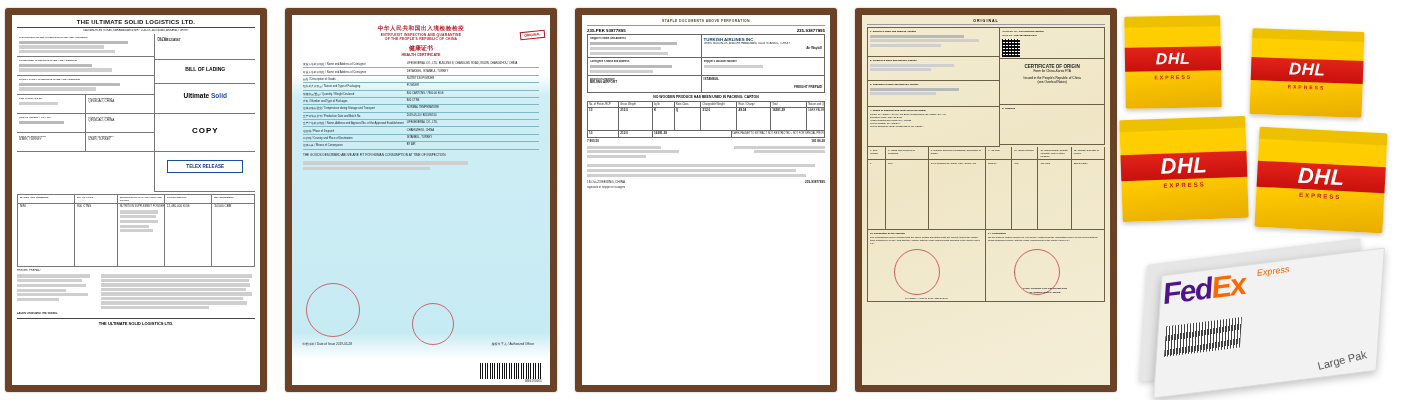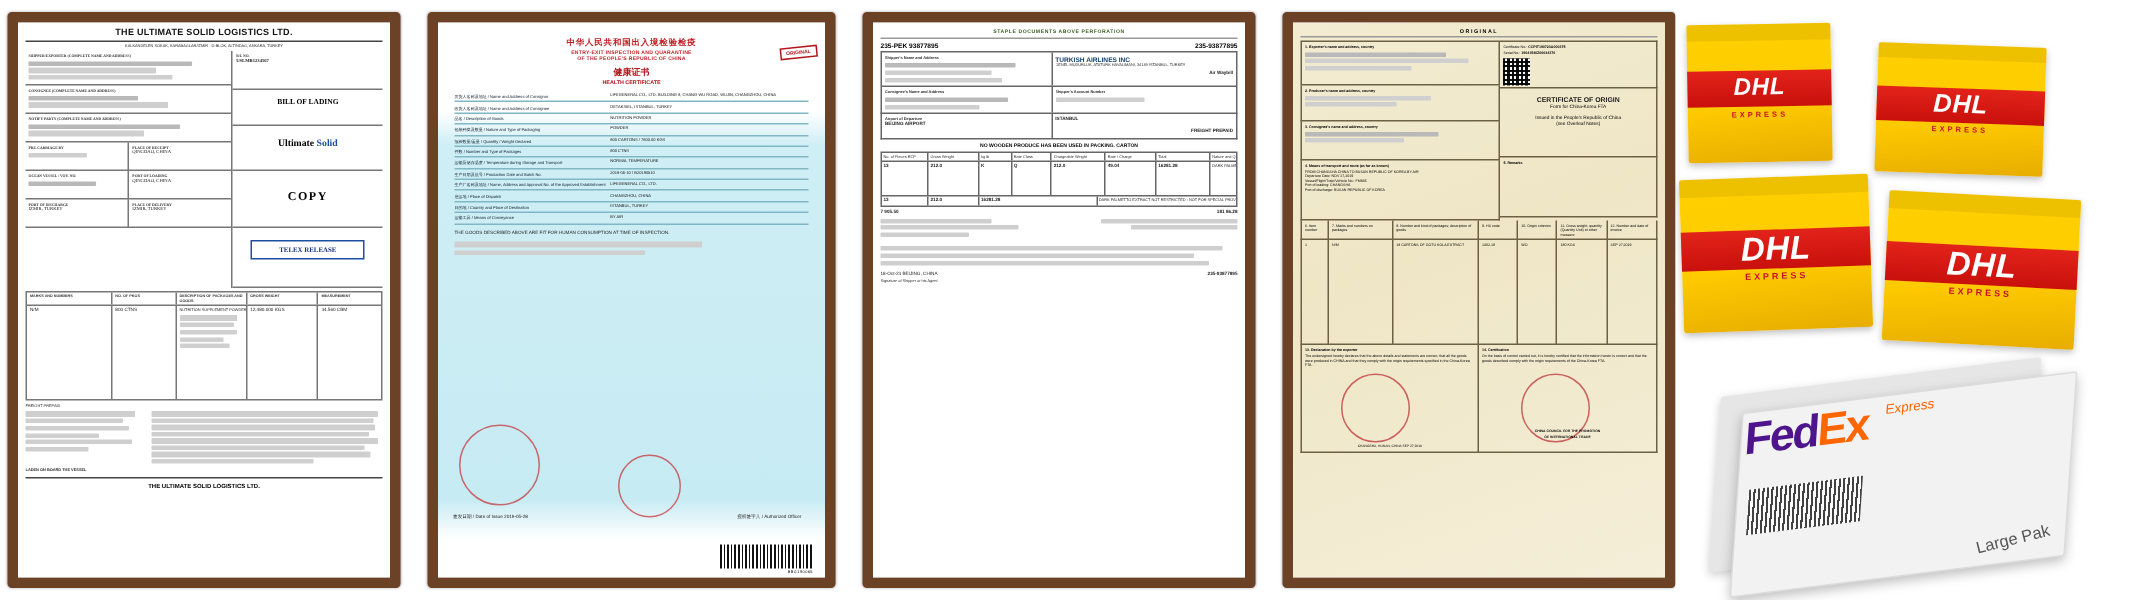--- a/index.html
+++ b/index.html
@@ -34,21 +34,21 @@
   .ln{border-top:.4px solid #9a9a9a;}
   .row{display:flex;}
   .fill{flex:1;}
 
   
   #doc1{width:262px;height:384px;margin-left:5px;margin-top:8px;}
   #doc1 .title{font-size:6px;font-weight:bold;text-align:center;letter-spacing:.2px;color:#111;border-bottom:.6px solid #444;padding-bottom:2px;}
   #doc1 .grid{display:flex;gap:0;margin-top:2px;}
   #doc1 .left{width:58%;}
   #doc1 .right{width:42%;border-left:.5px solid #777;}
-  #doc1 .cell{border-bottom:.5px solid #777;padding:2px 2px 3px 2px;min-height:13px;font-family:Liberation Serif, serif;}
+  #doc1 .cell{border-bottom:.5px solid #777;padding:2px 2px 3px 2px;min-height:13px;}
   #doc1 .lbl{font-size:2.5px;font-weight:bold;color:#333;}
   #doc1 .bolbox{text-align:center;font-size:5px;font-weight:bold;padding:6px 0 4px;}
   #doc1 .brand{text-align:center;font-size:6.5px;font-weight:bold;padding:8px 0;}
   #doc1 .brand .o{color:#1b4fa0;}
   #doc1 .copy{text-align:center;font-size:8px;font-weight:bold;letter-spacing:1px;padding:12px 0;}
   #doc1 .telex{border:.8px solid #1b4fa0;color:#13347a;font-size:4.6px;font-weight:bold;text-align:center;padding:3px 0;margin:6px 10px;}
   #doc1 .footer{font-size:4px;font-weight:bold;text-align:center;border-top:.6px solid #444;margin-top:3px;padding-top:2px;}
 
   
   #doc2{width:272px;height:384px;margin-left:18px;margin-top:8px;}

